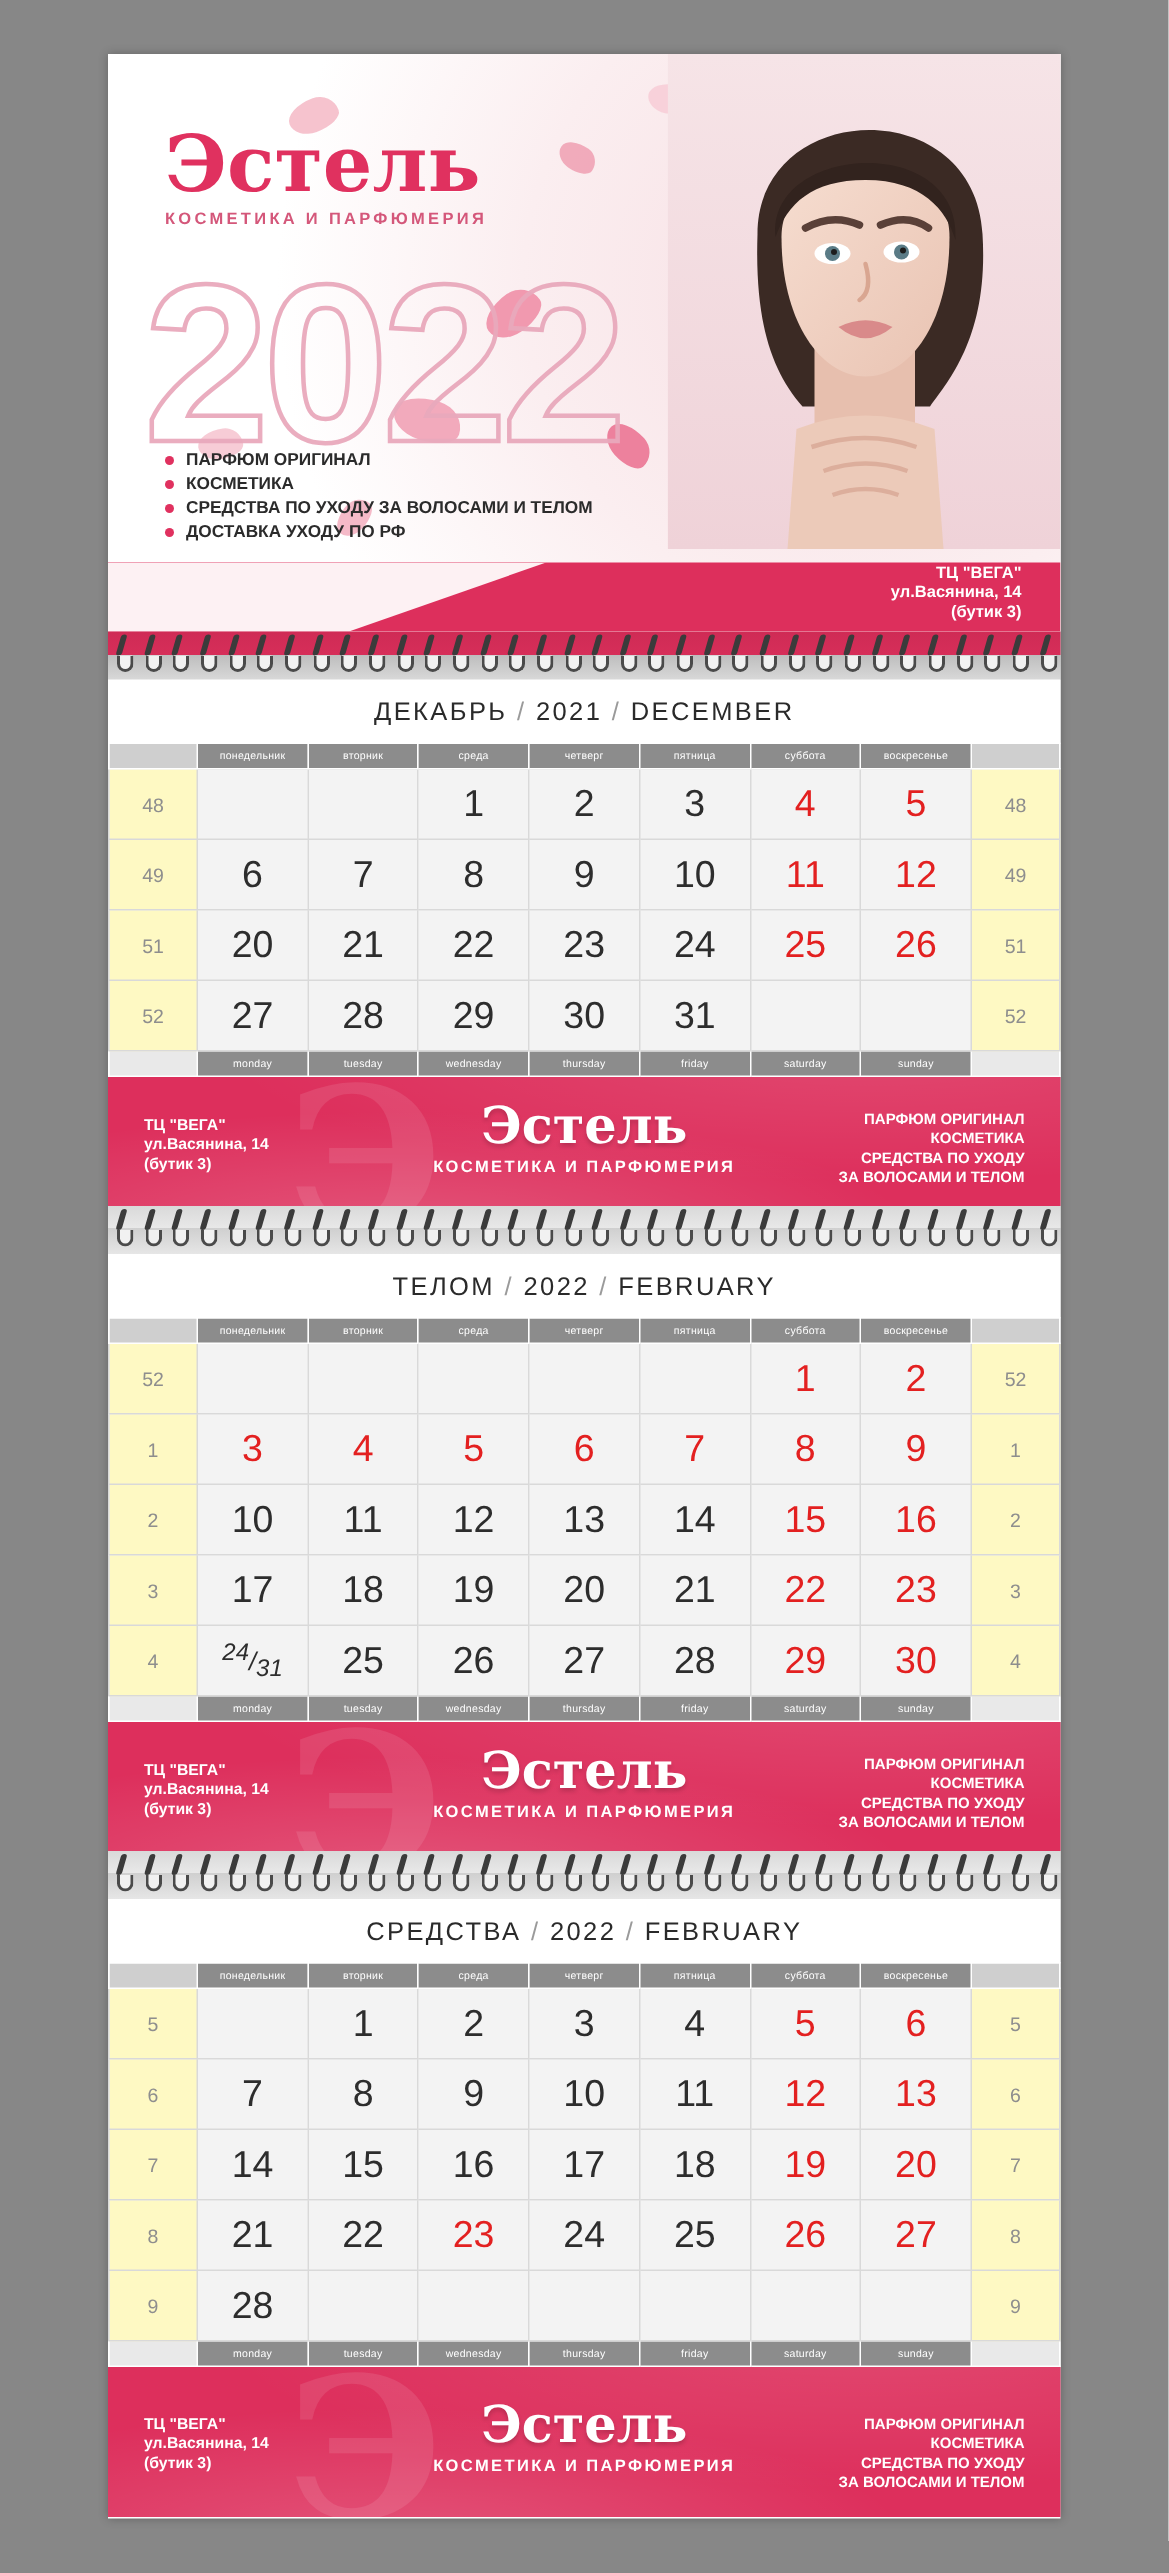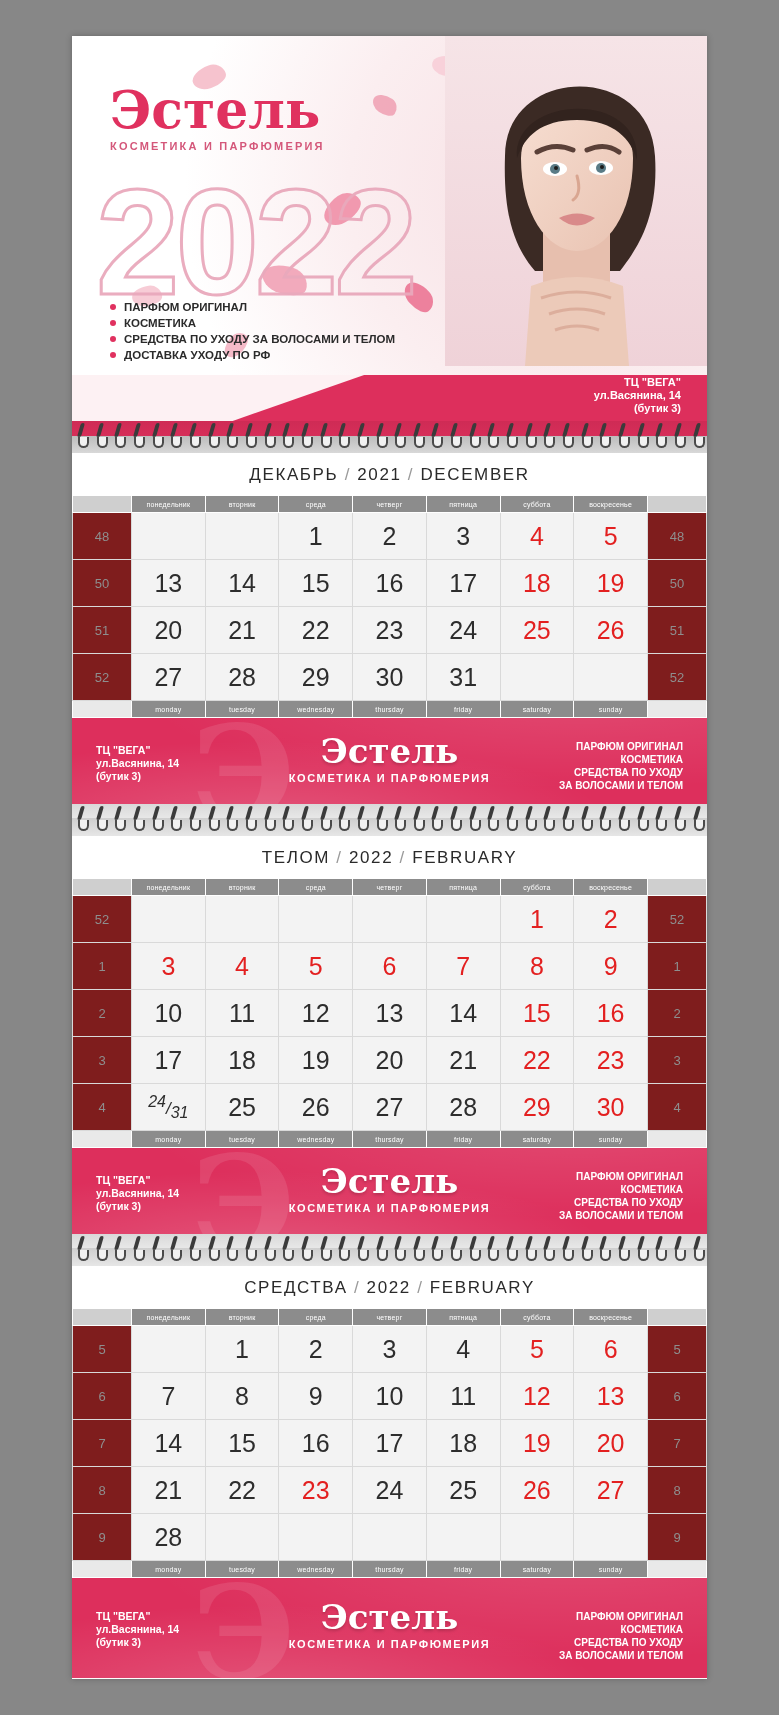--- a/index.html
+++ b/index.html
@@ -138,21 +138,21 @@
   table.cal th.wkend{background:#8c8c8c;}
   table.cal td{
     height:44px;
     text-align:center;
     font-size:25px;
     color:#2d2d2d;
     border:1px solid #d9d9d9;
     background:#f3f3f3;
   }
   table.cal td.wk{
-    background:#7f1d1d;color:#8e8e8e;font-size:13px;width:56px;
+    background:#fef9c3;color:#8e8e8e;font-size:13px;width:56px;
   }
   table.cal td.red{color:#e32020;}
   table.cal td.empty{background:#f3f3f3;}
   table.cal tfoot th{background:#8c8c8c;color:#fff;font-size:7px;}
   table.cal tfoot th.wk{background:#e9e9e9;}
   .frac{font-size:17px;font-style:italic;}
   .frac sup{font-size:16px;}
   .frac sub{font-size:16px;}
 
   
@@ -346,29 +346,29 @@
           <td class="empty"></td>
           <td class="empty"></td>
           <td class="">1</td>
           <td class="">2</td>
           <td class="">3</td>
           <td class="red ">4</td>
           <td class="red ">5</td>
           <td class="wk">48</td>
         </tr>
         <tr>
-          <td class="wk">50</td>
-          <td class="">13</td>
-          <td class="">14</td>
-          <td class="">15</td>
-          <td class="">16</td>
-          <td class="">17</td>
-          <td class="red ">18</td>
-          <td class="red ">19</td>
-          <td class="wk">50</td>
+          <td class="wk">49</td>
+          <td class="">6</td>
+          <td class="">7</td>
+          <td class="">8</td>
+          <td class="">9</td>
+          <td class="">10</td>
+          <td class="red ">11</td>
+          <td class="red ">12</td>
+          <td class="wk">49</td>
         </tr>
         <tr>
           <td class="wk">51</td>
           <td class="">20</td>
           <td class="">21</td>
           <td class="">22</td>
           <td class="">23</td>
           <td class="">24</td>
           <td class="red ">25</td>
           <td class="red ">26</td>

